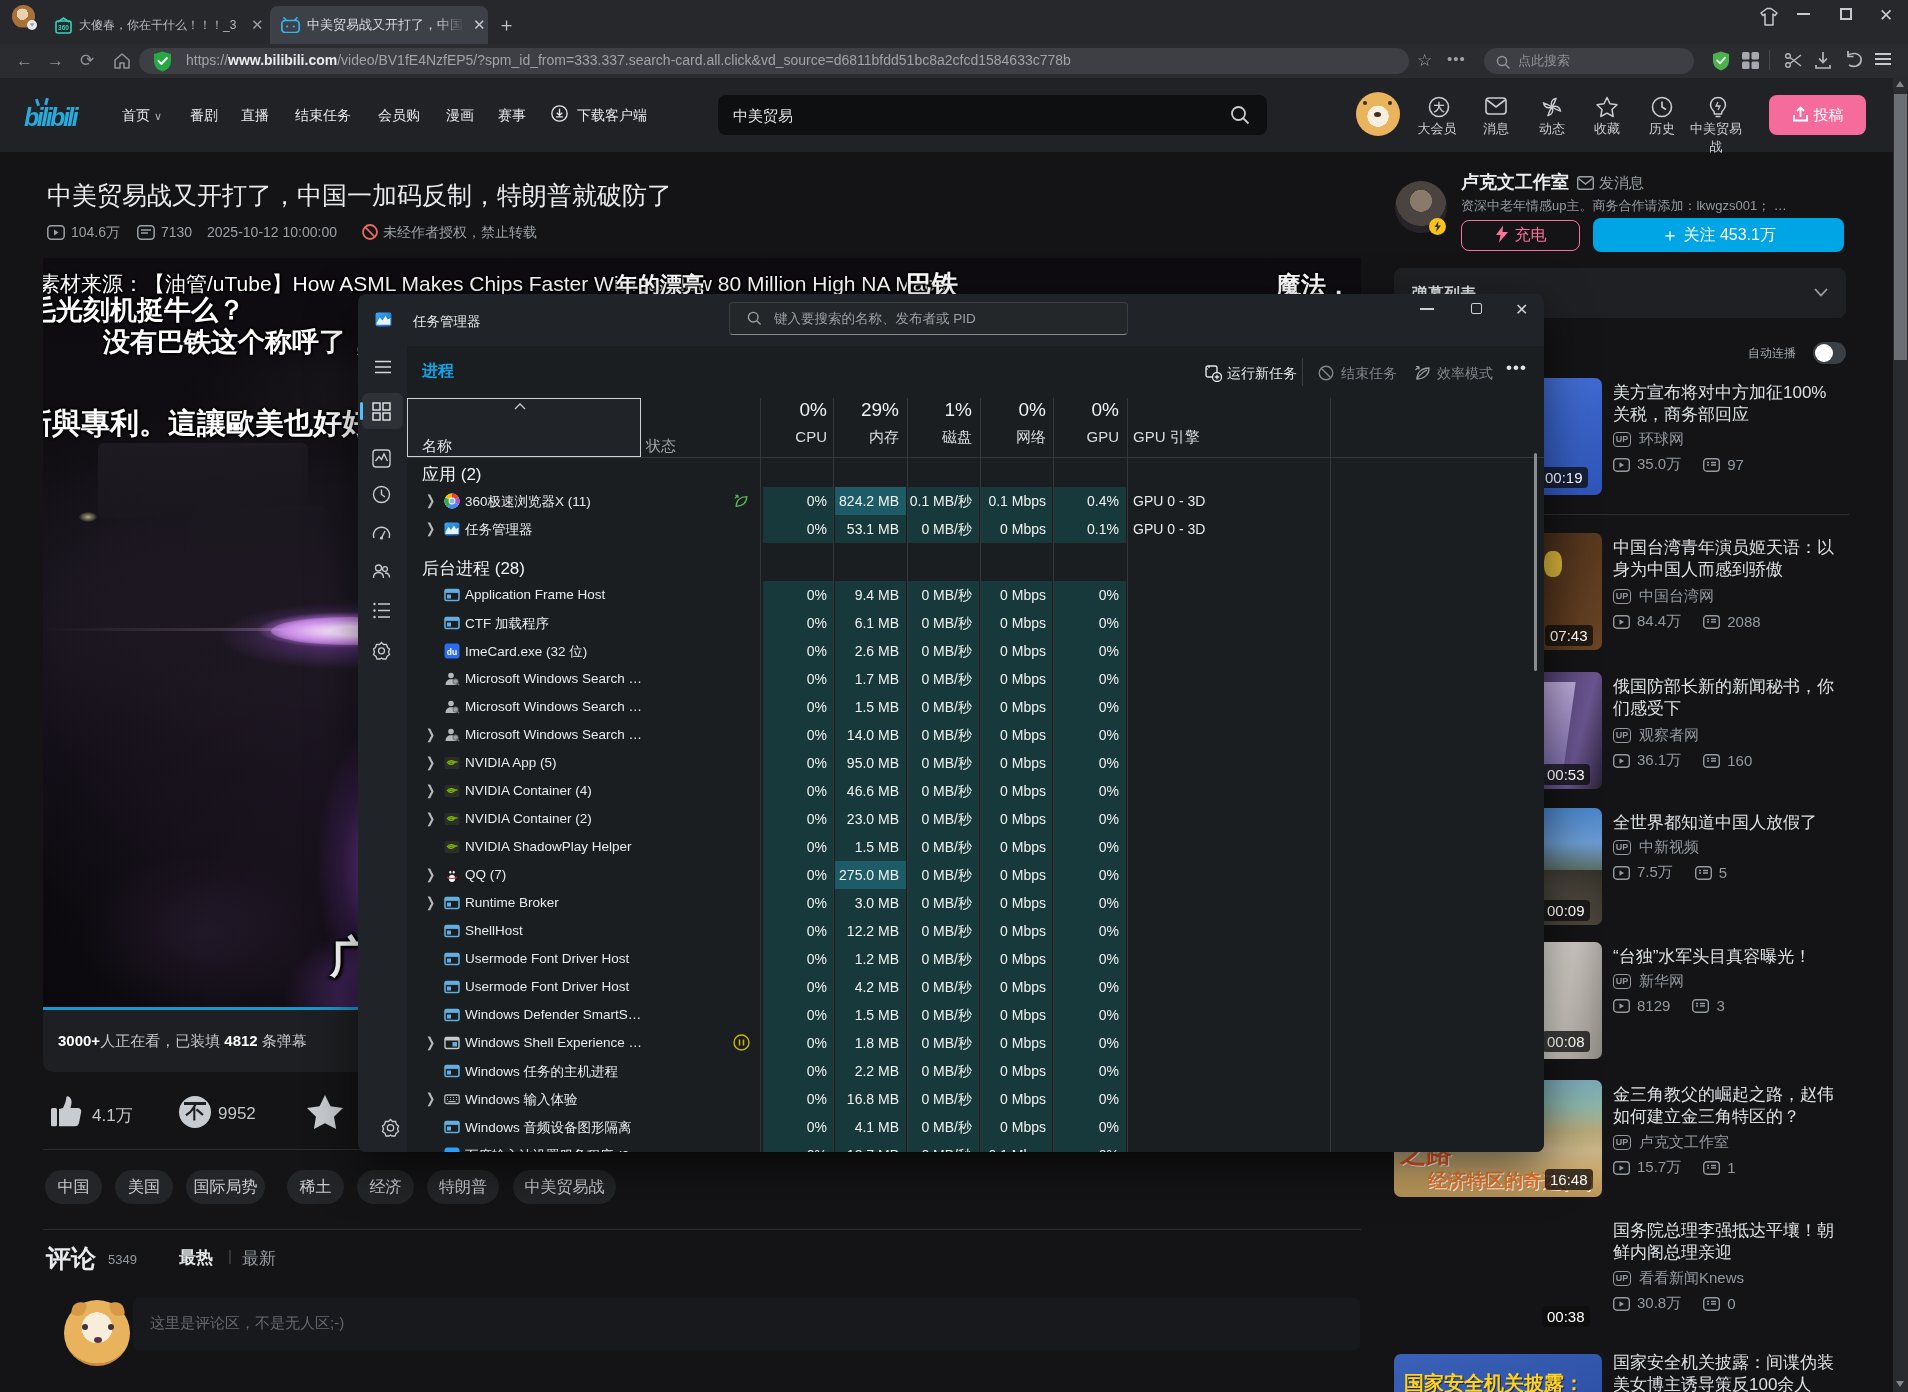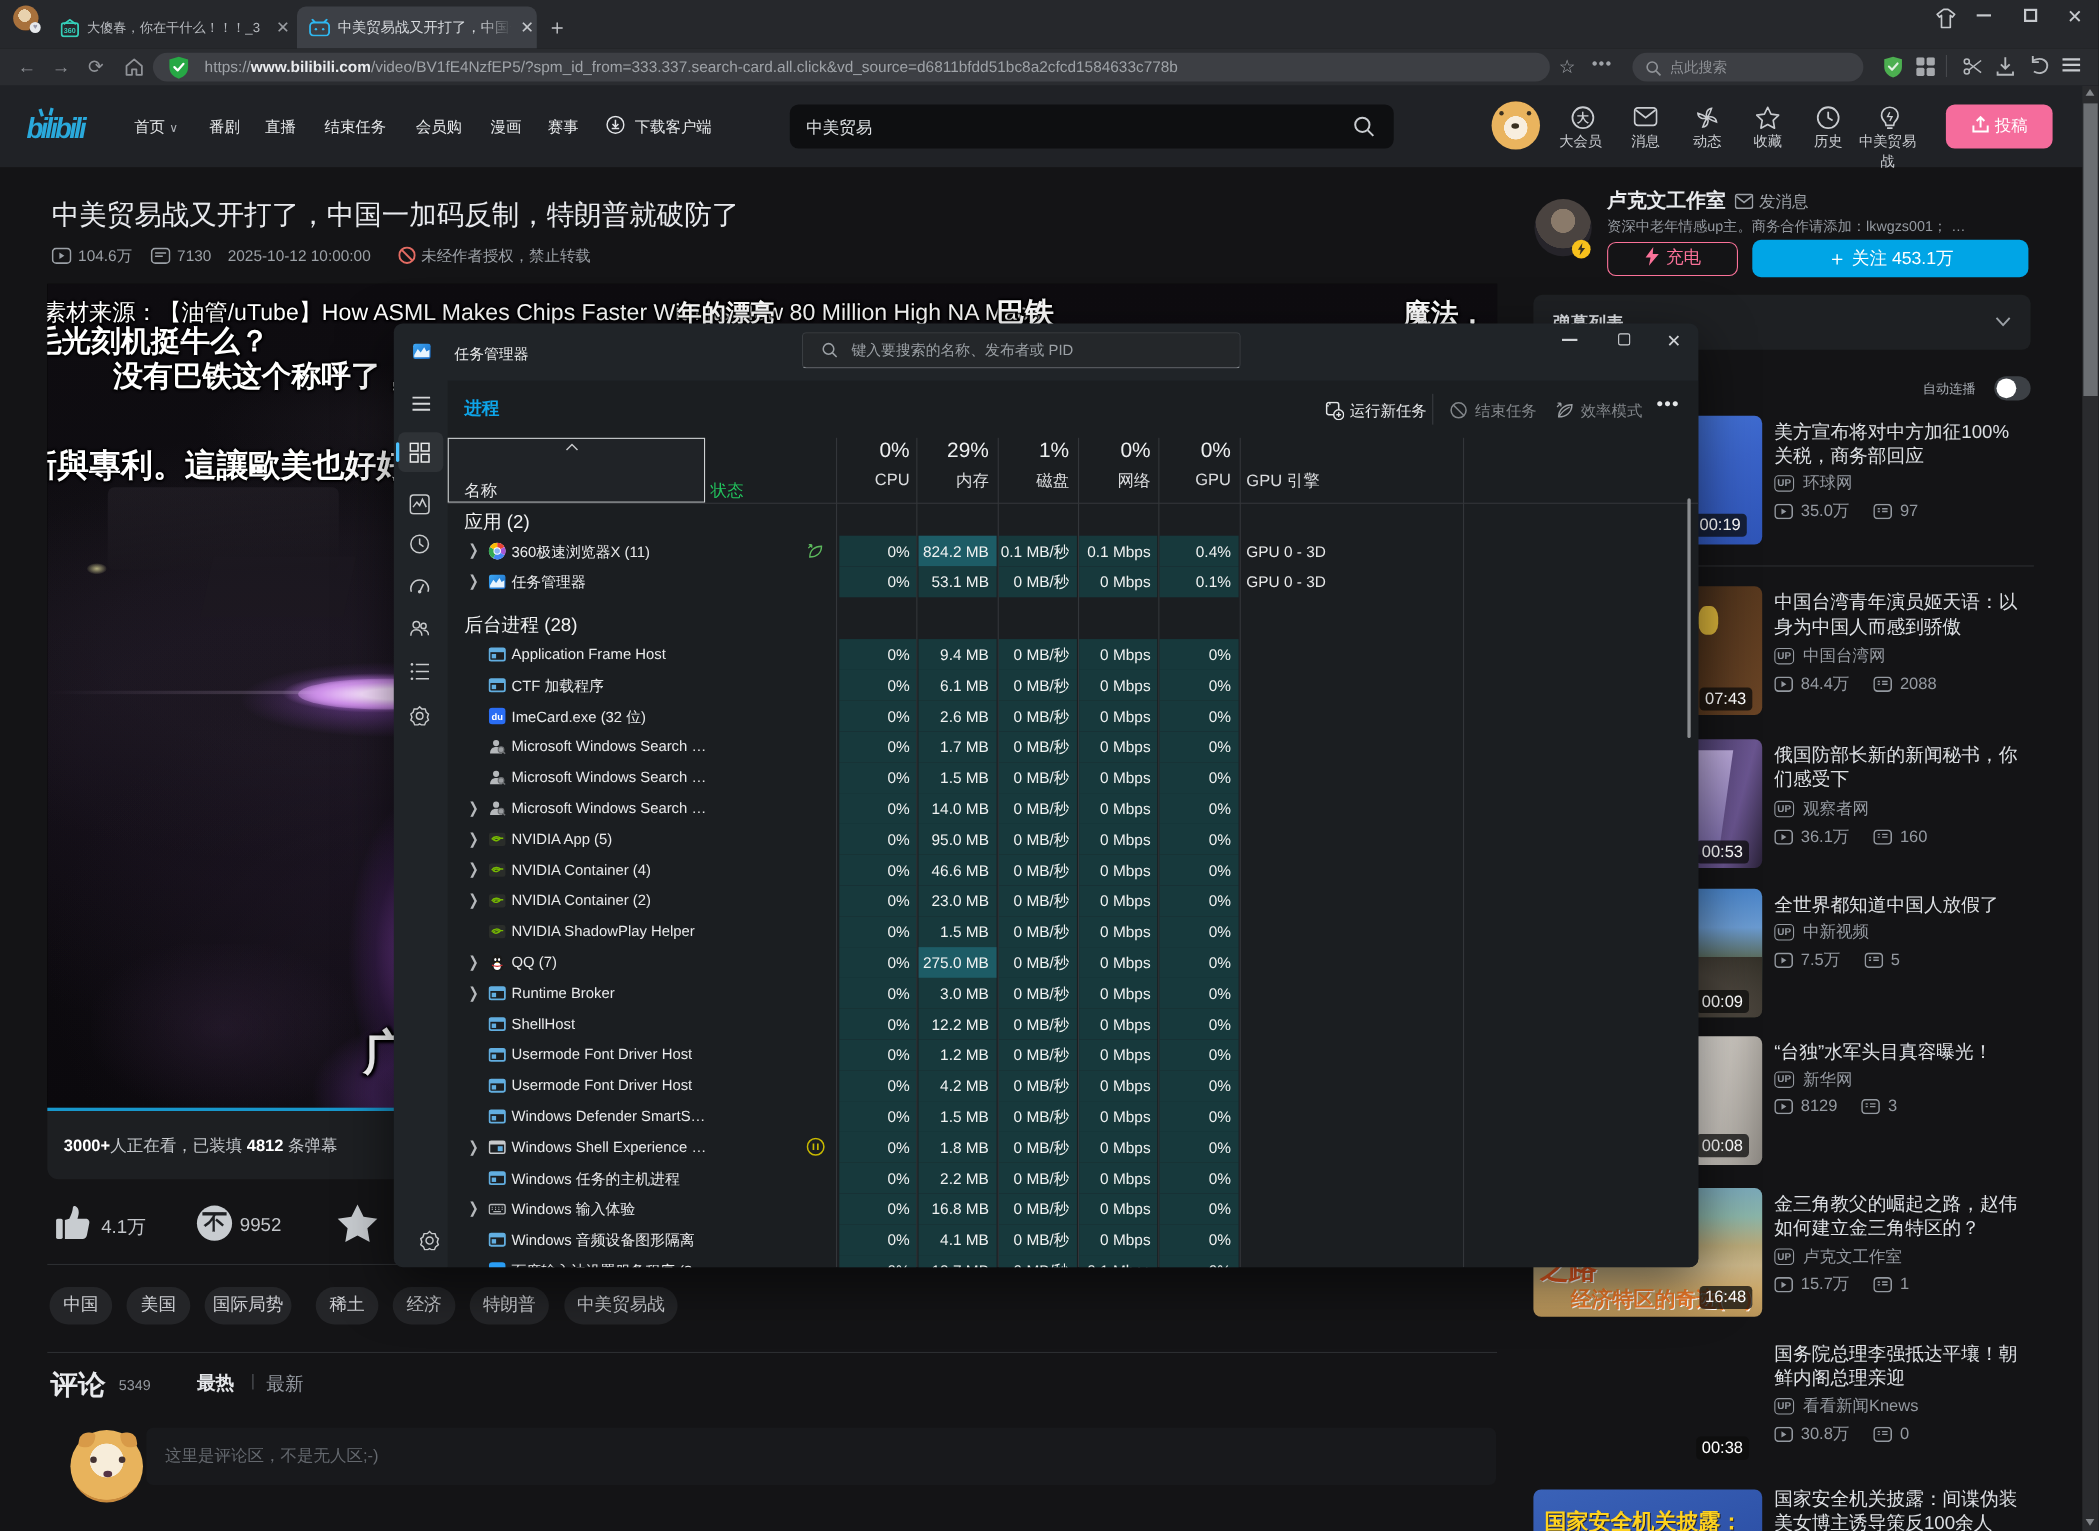--- a/index.html
+++ b/index.html
@@ -585,21 +585,21 @@
         <path d="M3 15 C6 10 9 8 13 6" fill="none" stroke="#9a9ea2" stroke-width="1.2"></path>
         <path d="M1.5 6 L5 2.5 M5 2.5 H2 M5 2.5 V5.5" stroke="#9a9ea2" stroke-width="1.2" fill="none"></path>
       </svg>
 <div class="tm-btn dis" style="left:1079px;">效率模式</div>
 <div class="tm-btn" style="left:1148px;top:64px;font-size:17px;letter-spacing:1px;">•••</div>
 <div class="hname-box"></div>
 <svg class="abs" style="left:156px;top:109px;" width="12" height="7" viewBox="0 0 12 7">
         <path d="M1 6 L6 1 L11 6" fill="none" stroke="#c8cacc" stroke-width="1.3"></path>
       </svg>
 <div class="abs" style="left:64px;top:143px;color:#e2e4e6;font-size:15px;">名称</div>
-<div class="abs" style="left:288px;top:143px;color:#22c55e;font-size:15px;">状态</div>
+<div class="abs" style="left:288px;top:143px;color:#a3a3a3;font-size:15px;">状态</div>
 <div class="colv" style="left:379px;top:105px;width:90px;">0%</div>
 <div class="coll" style="left:379px;top:134px;width:90px;">CPU</div>
 <div class="colv" style="left:451px;top:105px;width:90px;">29%</div>
 <div class="coll" style="left:451px;top:134px;width:90px;">内存</div>
 <div class="colv" style="left:524px;top:105px;width:90px;">1%</div>
 <div class="coll" style="left:524px;top:134px;width:90px;">磁盘</div>
 <div class="colv" style="left:598px;top:105px;width:90px;">0%</div>
 <div class="coll" style="left:598px;top:134px;width:90px;">网络</div>
 <div class="colv" style="left:671px;top:105px;width:90px;">0%</div>
 <div class="coll" style="left:671px;top:134px;width:90px;">GPU</div>

